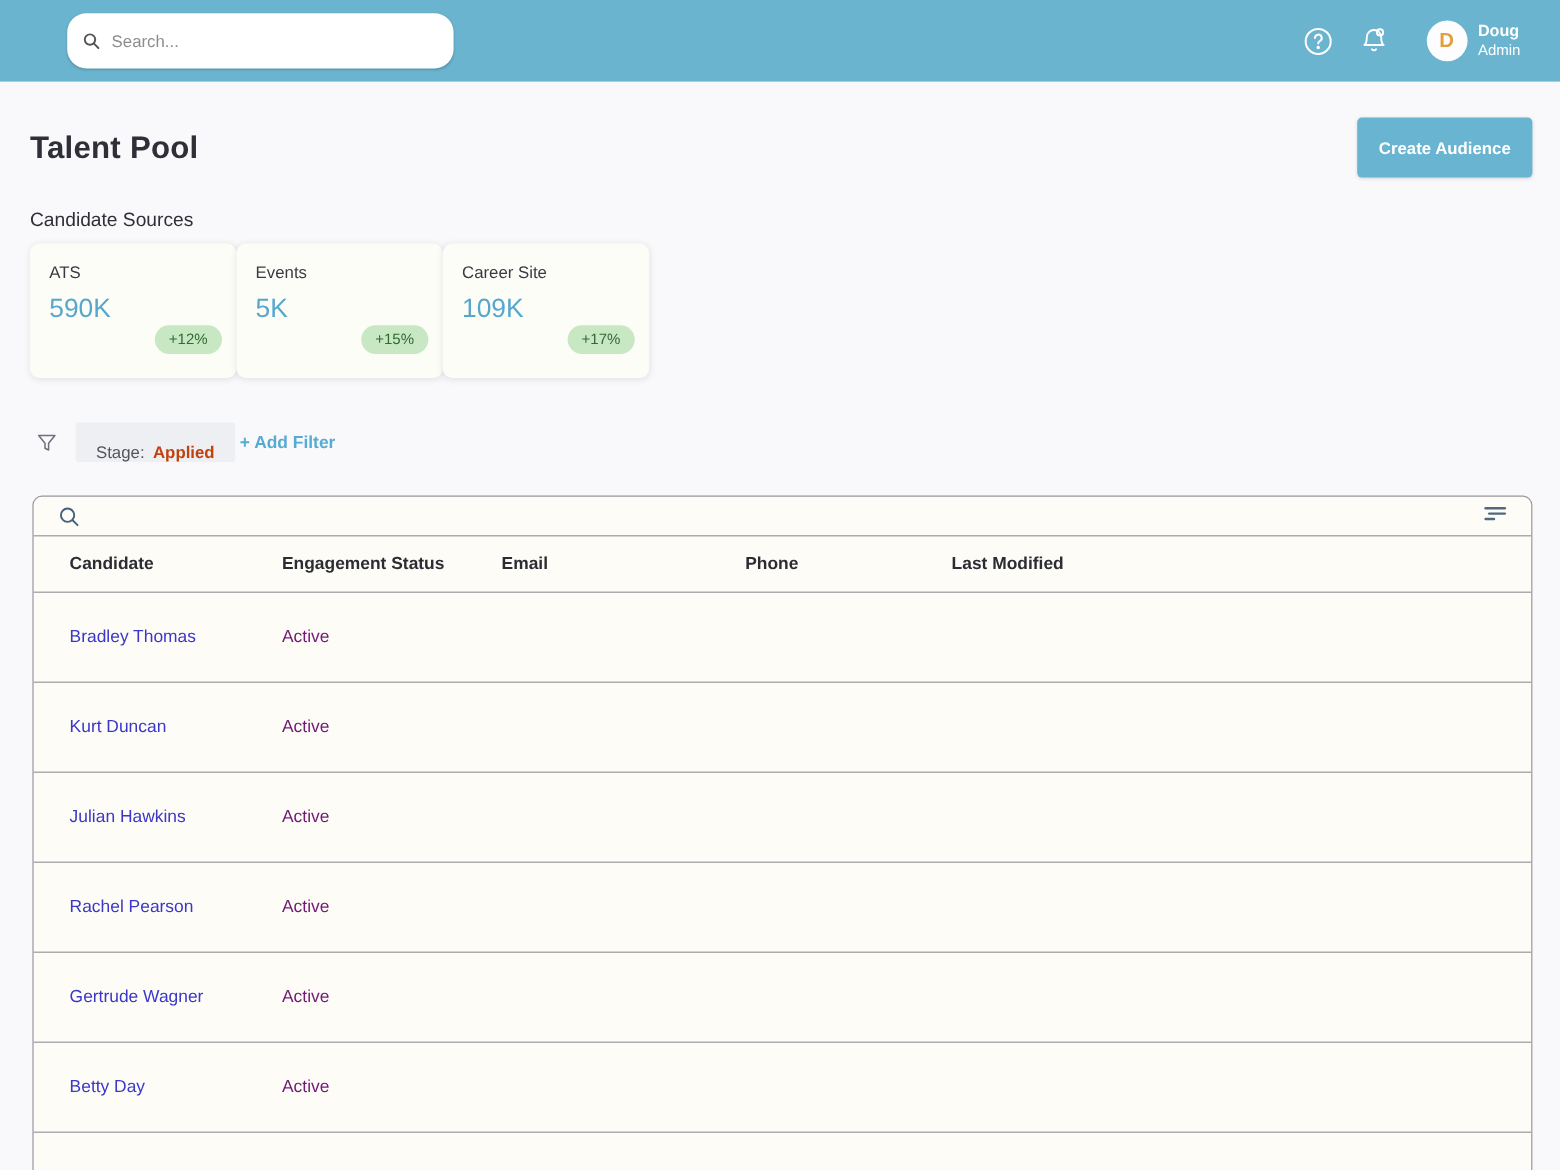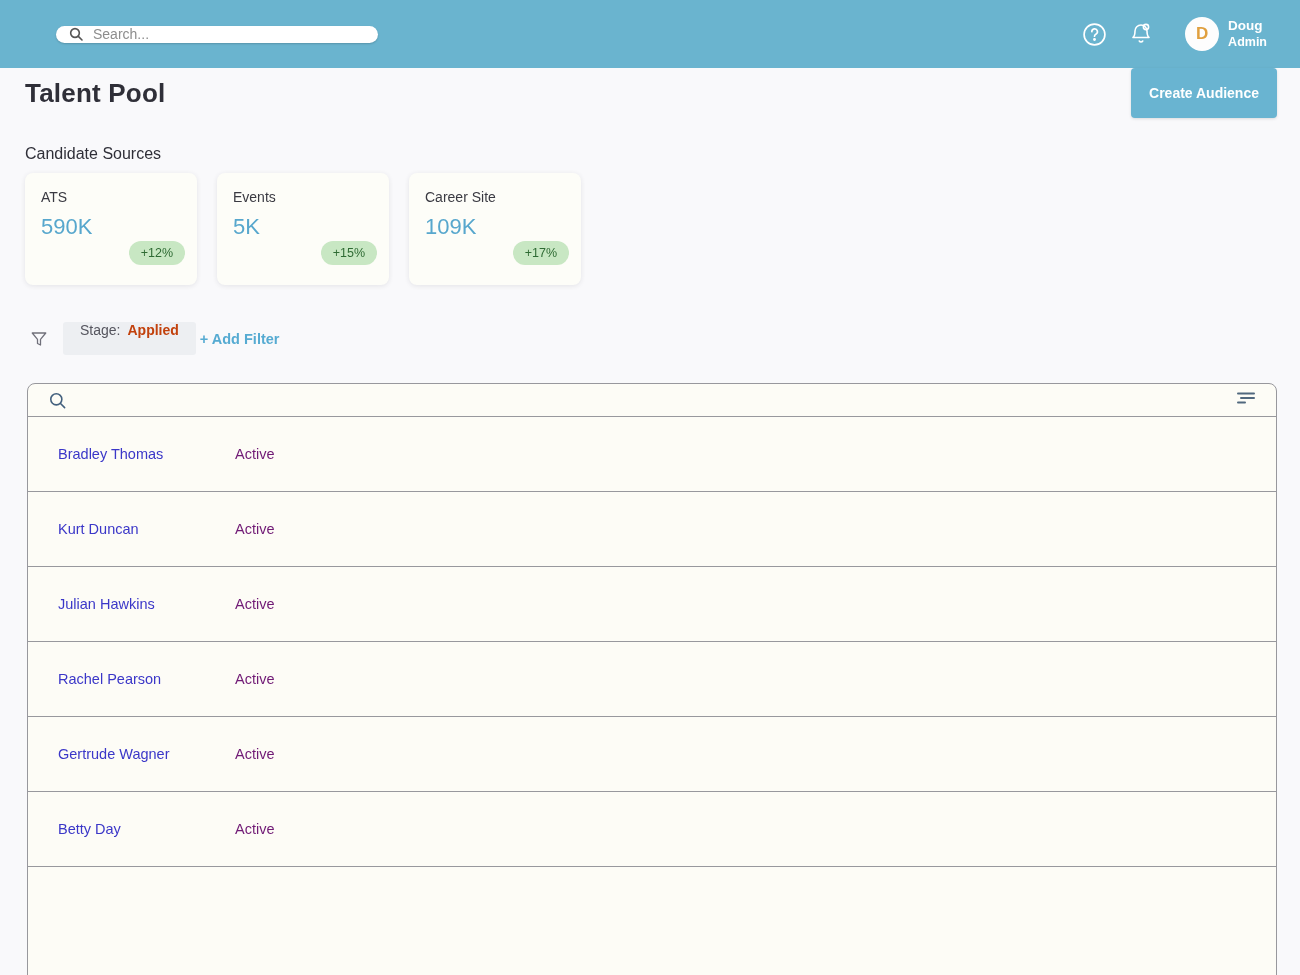--- a/index.html
+++ b/index.html
@@ -8,46 +8,46 @@
     --avatar-letter:#e0a03f; --page-bg:#f9f9fb; --card-bg:#fdfdf8;
     --table-bg:#fdfcf6; --border:#98989d; --bar:#dcdcd9;
     --text-dark:#2e2e36; --text-mid:#55555e; --chip-bg:#edeff2; --icon-slate:#43607e;
   }
   *{box-sizing:border-box;margin:0;padding:0}
   html,body{width:1300px;height:975px;overflow:hidden}
   body{background:var(--page-bg);font-family:"Liberation Sans",sans-serif;color:var(--text-dark)}
 
   
   .topbar{height:68px;background:var(--accent);display:flex;align-items:center;padding:0 33px 0 56px}
-  .searchbox{width:322px;height:17px;background:#fff;border-radius:16px;display:flex;align-items:center;padding:0 12px;gap:9px;box-shadow:0 1px 2px rgba(0,0,0,.18)}
+  .searchbox{width:322px;height:46px;background:#fff;border-radius:16px;display:flex;align-items:center;padding:0 12px;gap:9px;box-shadow:0 1px 2px rgba(0,0,0,.18)}
   .searchbox input{border:0;outline:0;flex:1;font:14px "Liberation Sans",sans-serif;color:#444;background:transparent}
   .searchbox input::placeholder{color:#8d8d8d}
   .topbar-right{margin-left:auto;display:flex;align-items:center}
   .icon-btn{display:flex;align-items:center;justify-content:center;cursor:pointer}
   .help{margin-right:22px}
   .bell{margin-right:32px}
   .avatar{width:34px;height:34px;border-radius:50%;background:#fdfdfd;display:flex;align-items:center;justify-content:center;font-weight:700;font-size:17px;color:var(--avatar-letter)}
   .user-meta{margin-left:9px;color:#fff;line-height:1.25}
   .user-name{font-weight:700;font-size:13.5px}
-  .user-role{font-weight:700;font-size:12.5px}
+  .user-role{font-weight:400;font-size:12.5px}
 
   
   main{padding:0 23px 0 25px}
-  .title-row{display:flex;align-items:center;justify-content:space-between}
+  .title-row{margin-top:30px;display:flex;align-items:center;justify-content:space-between}
   h1{font-size:26px;font-weight:700;letter-spacing:.2px;color:#2f2f38}
   .create-btn{height:50px;padding:0 18px;border:0;border-radius:4px;background:var(--btn);color:#fff;font:600 14px "Liberation Sans",sans-serif;cursor:pointer;box-shadow:0 1px 3px rgba(0,0,0,.12)}
   .section-label{margin-top:27px;font-size:16px;color:#2f2f38}
-  .cards{margin-top:10px;display:flex;gap:20px}
+  .cards{margin-top:10px;display:flex;}
   .card{width:172px;height:112px;background:var(--card-bg);border-radius:8px;box-shadow:0 1px 5px rgba(40,40,60,.10);padding:16px;position:relative}
   .card-label{font-size:14px;color:#3a3a42;white-space:nowrap}
   .card-value{margin-top:9px;font-size:22px;font-weight:400;color:var(--stat)}
   .card-badge{position:absolute;right:12px;bottom:20px;background:var(--badge-bg);color:var(--badge-text);border-radius:13px;padding:5px 12px;font-size:12.5px}
 
   .filter-row{margin-top:37px;display:flex;align-items:center}
-  .chip{margin-left:15px;height:33px;background:var(--chip-bg);border-radius:3px;display:flex;align-items:flex-start;gap:7px;padding:0 17px;font-size:14px;cursor:pointer}
+  .chip{margin-left:15px;height:33px;background:var(--chip-bg);border-radius:3px;display:flex;align-items:flex-end;gap:7px;padding:0 17px;font-size:14px;cursor:pointer}
   .chip .lab{color:var(--text-mid)}
   .chip .val{color:#c2410c;font-weight:600}
   .add-filter{margin-left:4px;color:var(--link);font-weight:600;font-size:14.5px;cursor:pointer}
 
   
   .table-card{margin-top:28px;margin-left:2px;background:var(--table-bg);border:1px solid var(--border);border-radius:8px;height:640px;overflow:hidden}
   .table-toolbar{height:33px;display:flex;align-items:center;padding:0 20px;border-bottom:1px solid var(--border)}
   .sort-icon{margin-left:auto;cursor:pointer}
   .grid{display:grid;grid-template-columns:177px 183px 203px 172px 1fr;align-items:center}
   .grid>div{padding-left:30px}
@@ -147,20 +147,27 @@
       </span>
       <span class="sort-icon">
         <svg width="20" height="14" viewBox="0 0 20 14" fill="none" stroke="#51687e" stroke-width="2" stroke-linecap="round">
             <line x1="2" y1="2.5" x2="18" y2="2.5"></line>
             <line x1="5" y1="7" x2="18" y2="7"></line>
             <line x1="2" y1="11.5" x2="9" y2="11.5"></line>
           </svg>
       </span>
     </div>
 
+    <div class="grid thead">
+      <div>Candidate</div>
+      <div>Engagement Status</div>
+      <div>Email</div>
+      <div>Phone</div>
+      <div>Last Modified</div>
+    </div>
 
     <div class="grid trow">
       <div><span class="cand">Bradley Thomas</span></div>
       <div class="status">Active</div>
       <div><span class="bar bar-email"></span></div>
       <div><span class="bar bar-phone"></span></div>
       <div><span class="bar bar-last"></span></div>
     </div>
     <div class="grid trow">
       <div><span class="cand">Kurt Duncan</span></div>

